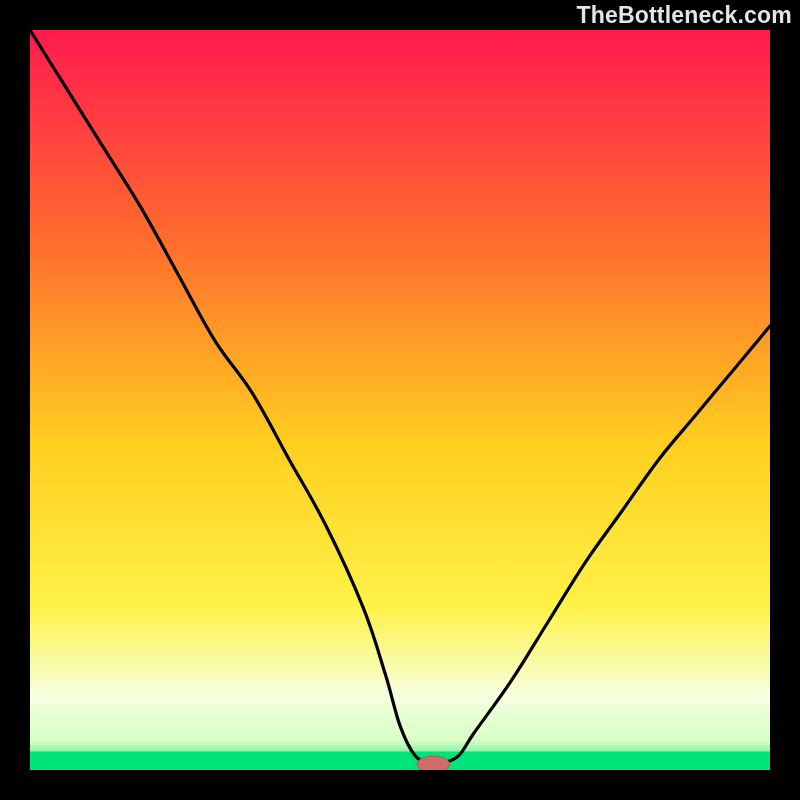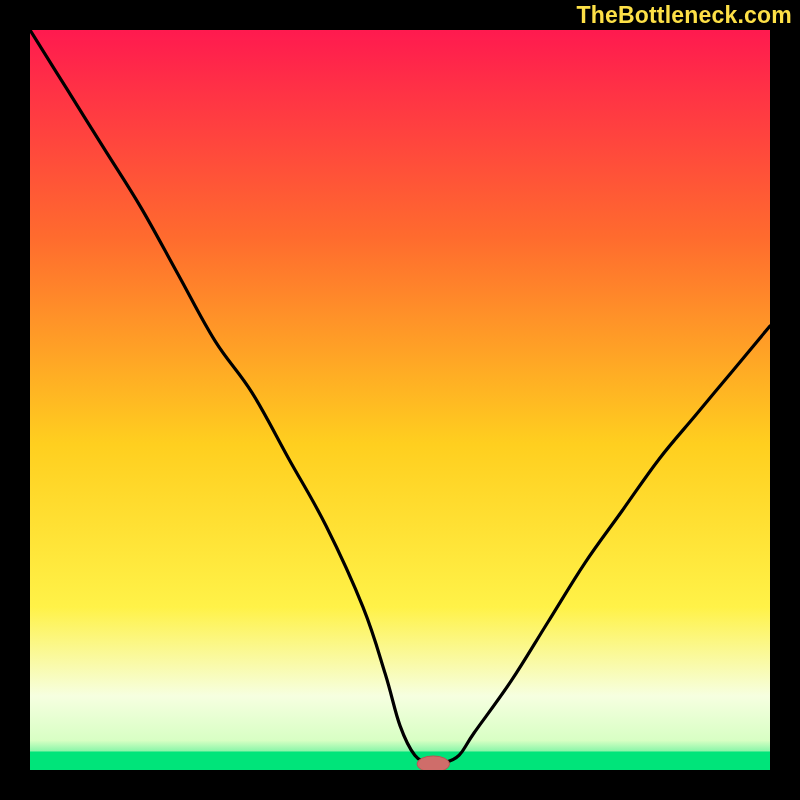--- a/index.html
+++ b/index.html
@@ -14,21 +14,21 @@
   .frame {
     position: relative;
     width: 800px;
     height: 800px;
     background: #000;
   }
   .watermark {
     position: absolute;
     top: 2px;
     right: 8px;
-    color: #fde047;
+    color: #e5e5e5;
     font-size: 23px;
     font-weight: 600;
     letter-spacing: 0.2px;
     z-index: 5;
   }
   .plot {
     position: absolute;
     left: 30px;
     top: 30px;
     width: 740px;

